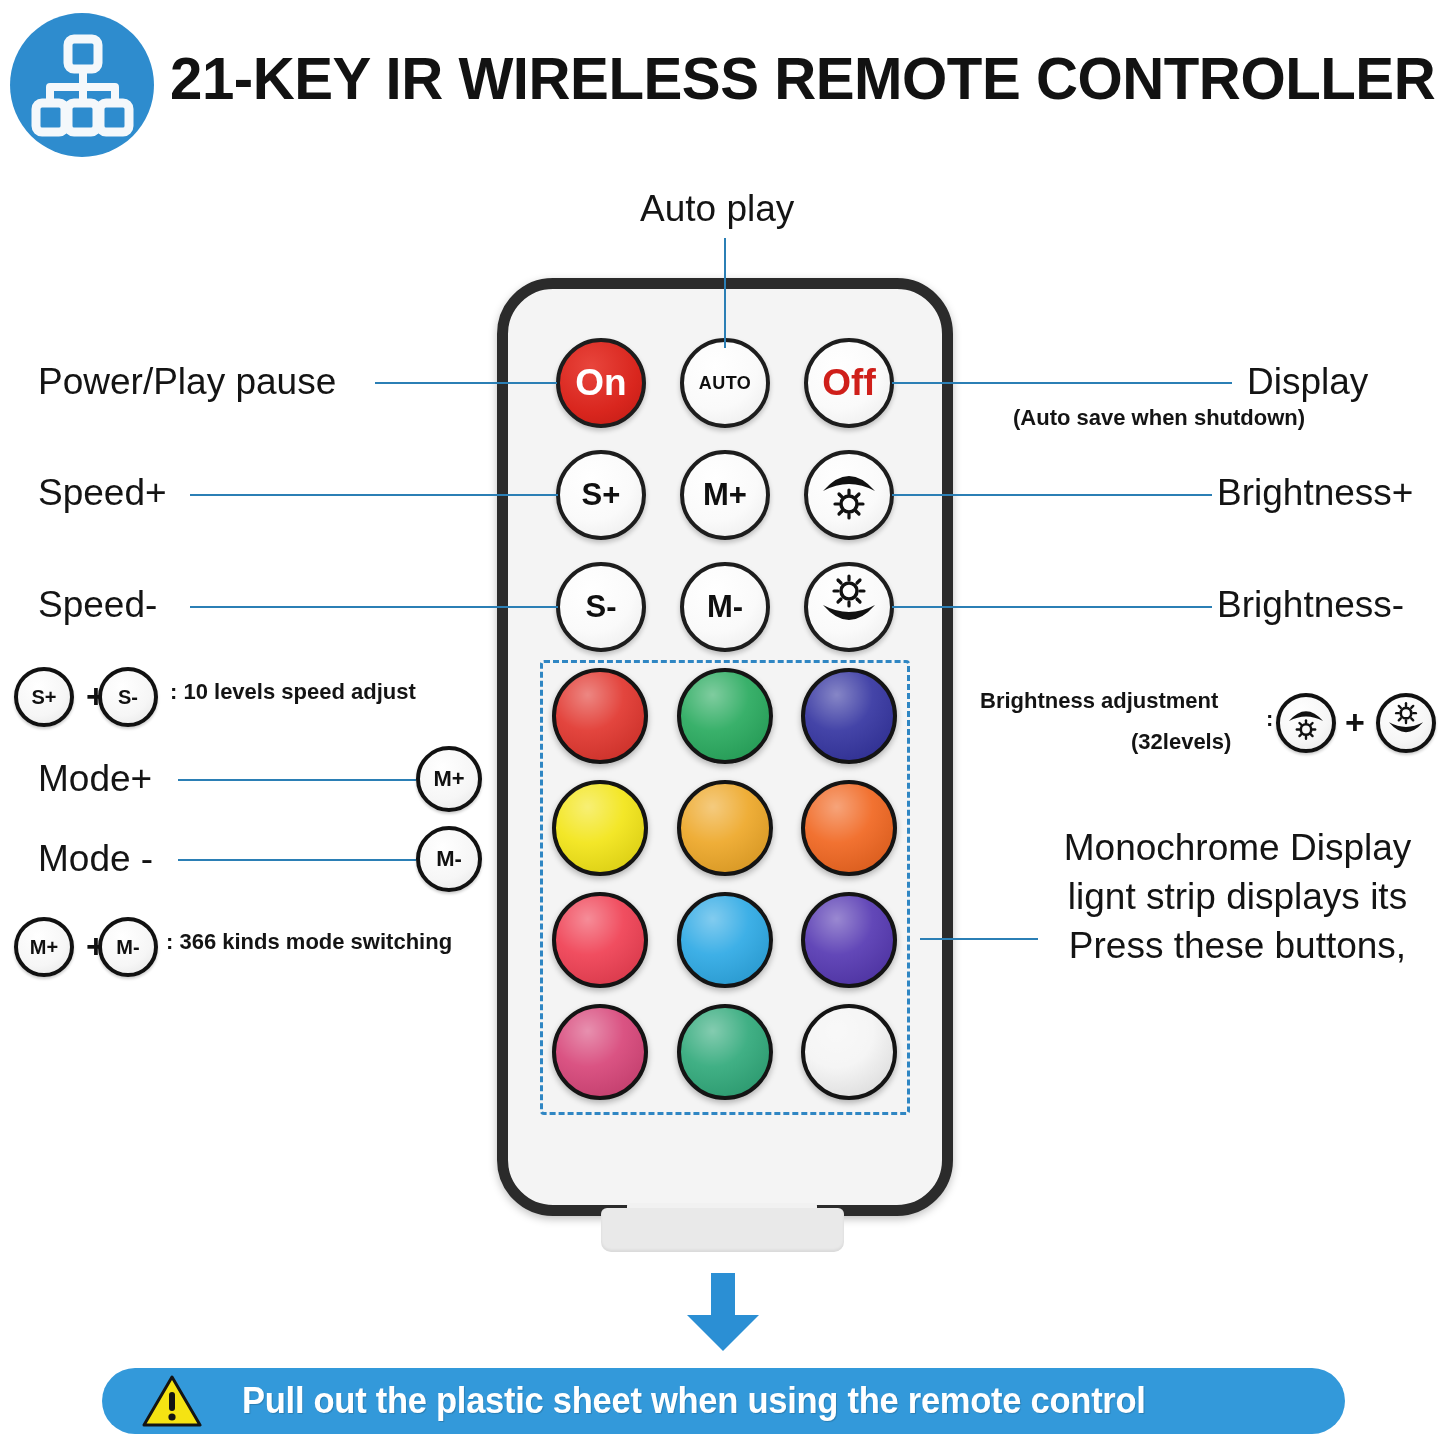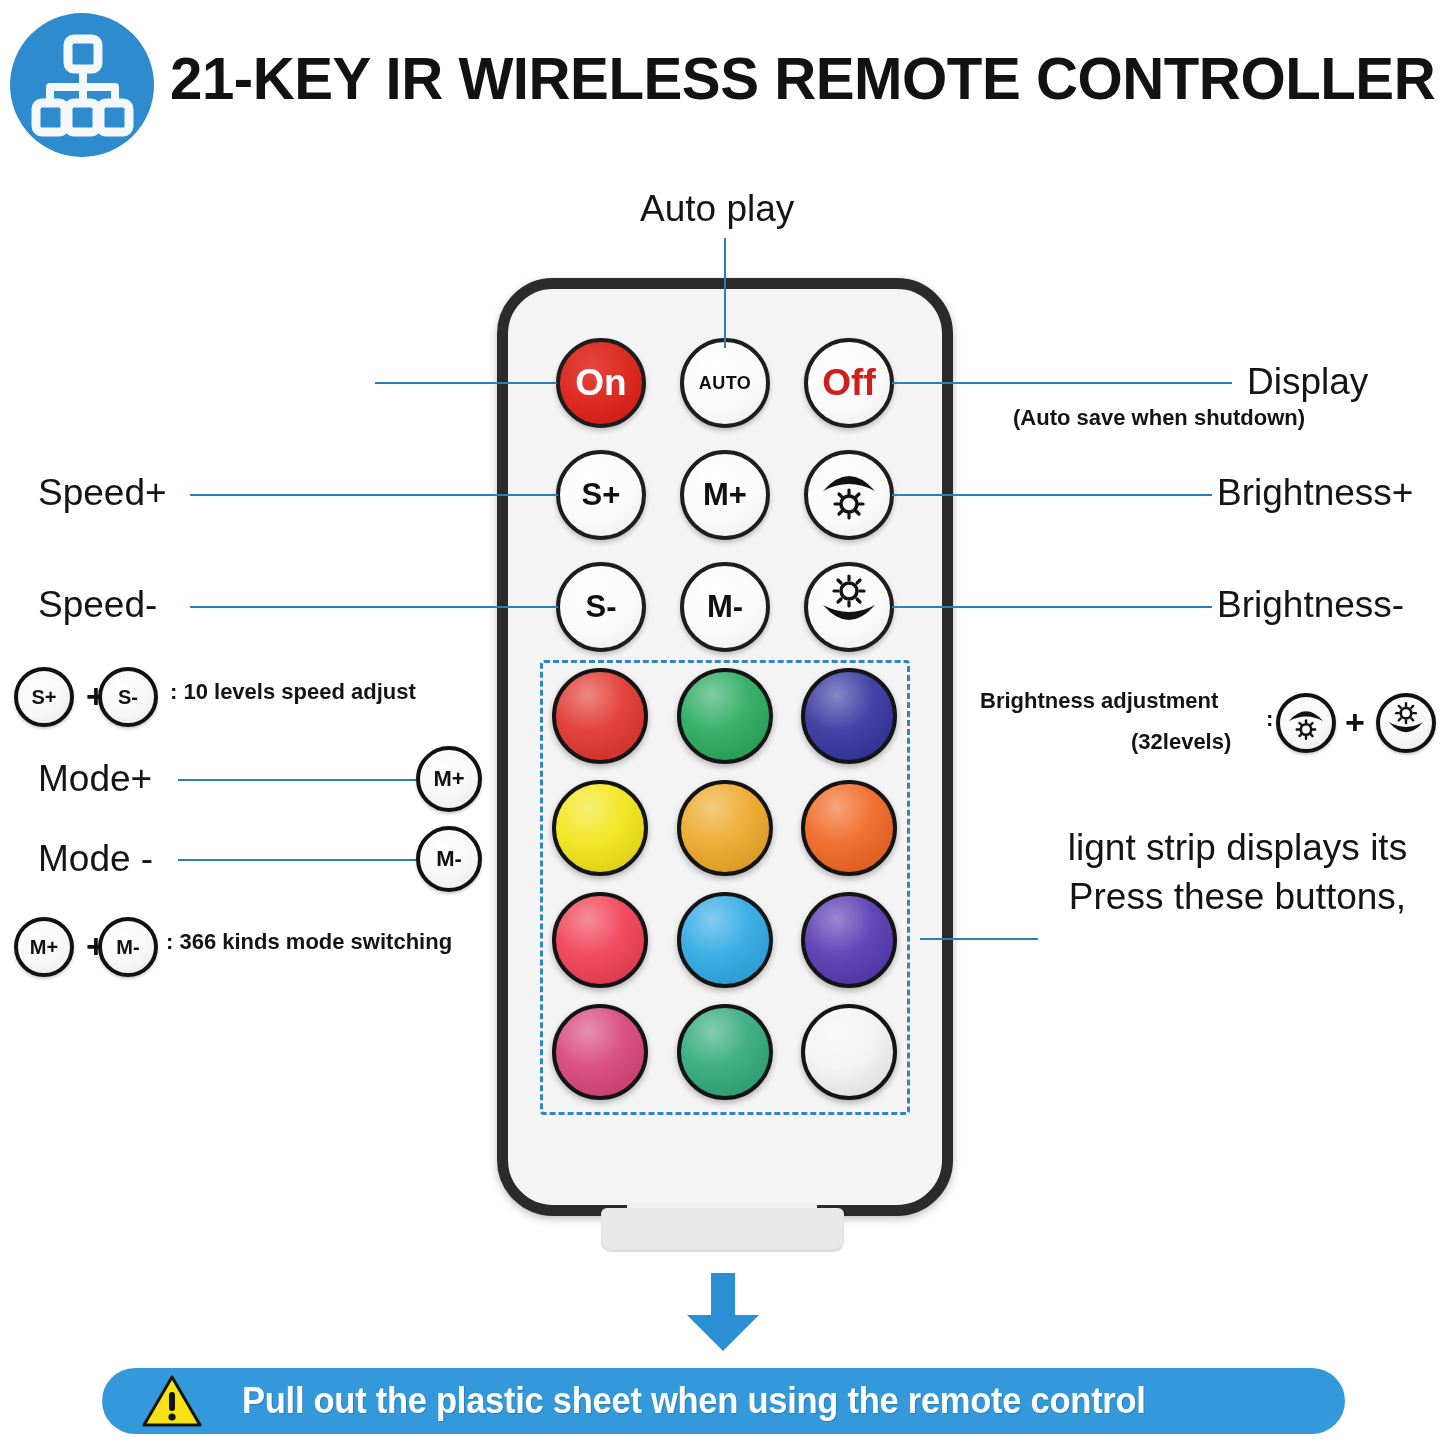--- a/index.html
+++ b/index.html
@@ -242,20 +242,21 @@
   <div class="cbtn" style="left:677px;top:1004px;background:#2ba777;">
       <span class="gloss"></span>
     </div>
   <div class="cbtn" style="left:801px;top:1004px;background:#f4f4f4;">
       <span class="gloss"></span>
     </div>
 
   <div class="label" style="left:640px;top:188px;">Auto play</div>
   <div class="vline" style="left:724px;top:238px;height:110px;"></div>
 
+  <div class="label" style="left:38px;top:361px;">Power/Play pause</div>
   <div class="line" style="left:375px;top:382px;width:182px;"></div>
 
   <div class="label" style="left:38px;top:472px;">Speed+</div>
   <div class="line" style="left:190px;top:494px;width:368px;"></div>
 
   <div class="label" style="left:38px;top:584px;">Speed-</div>
   <div class="line" style="left:190px;top:606px;width:368px;"></div>
 
   <div class="mini lg" style="left:14px;top:667px;">
     <span>S+</span>
@@ -333,20 +334,21 @@
           <line x1="43" y1="9" x2="40" y2="12"></line>
             <line x1="24" y1="28" x2="21" y2="31"></line>
         </g>
         <path d="M6 34 Q32 64 58 34 Q32 48 6 34 Z" fill="#111"></path>
       </svg>
     </span>
   </div>
 
   <div class="line" style="left:920px;top:938px;width:118px;"></div>
   <div class="block" style="left:1040px;top:823px;width:395px;">
+    <div>Monochrome Display</div>
     <div>lignt strip displays its</div>
     <div>Press these buttons,</div>
   </div>
 
   <div class="arrow">
     <svg width="88" height="78" viewBox="0 0 88 78">
       <path d="M32 0 H56 V42 H80 L44 78 L8 42 H32 Z" fill="#2b8fd4"></path>
     </svg>
   </div>
 

